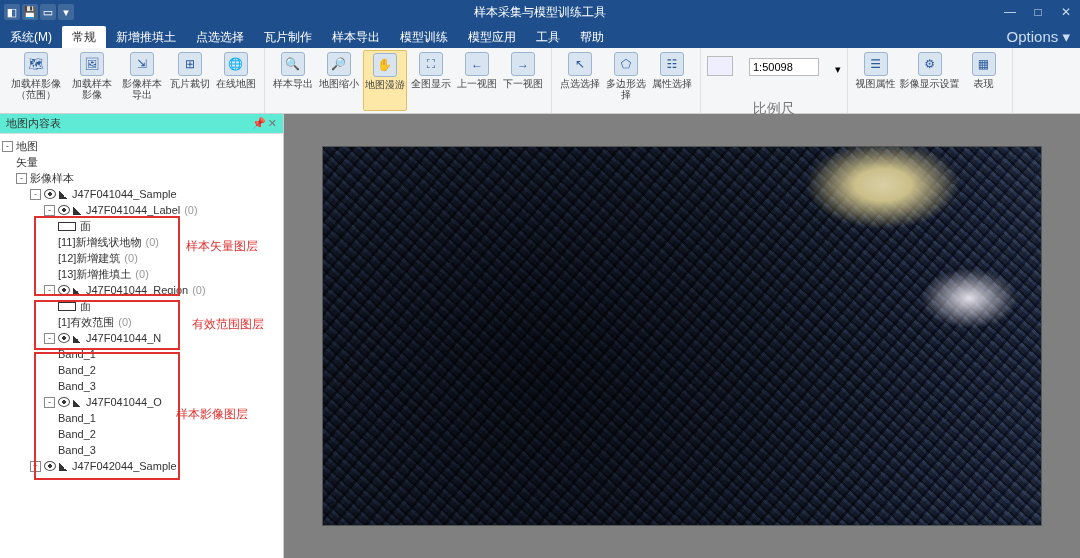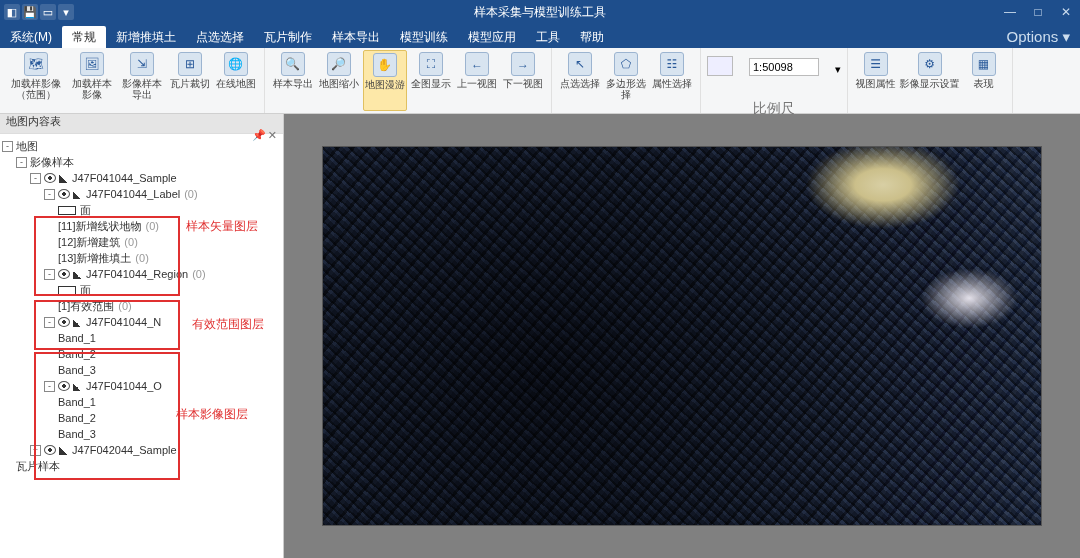--- a/index.html
+++ b/index.html
@@ -33,21 +33,21 @@
 .ribgrp .grplabel { font-size:14px; color:#777; text-align:center; height:12px;margin-top:24px; }
 .ribscale { display:flex; align-items:flex-end; gap:16px; padding-top:6px; }
 .ribscale .scico { width:26px; height:20px; background:#eef; border:1px solid #bbb; }
 .ribscale input { width:70px; height:18px; font-size:11px; border:1px solid #bbb; padding:0 3px; }
 
 
 .main { display:flex; height: calc(558px - 24px - 24px - 66px); }
 
 
 .leftpanel { width:284px; border-right:1px solid #ccc; display:flex; flex-direction:column; background:#fff; }
-.leftpanel .panehdr { height:20px; background:#e5e5e5; border-bottom:1px solid #ddd; display:flex; align-items:flex-start; padding:0 6px; font-size:11px; color:#333;flex-direction:column; }
+.leftpanel .panehdr { height:20px; background:#5eead4; border-bottom:1px solid #ddd; display:flex; align-items:center; padding:0 6px; font-size:11px; color:#333; }
 .leftpanel .panehdr .pbtns { margin-left:auto; display:flex; gap:2px; color:#777; }
 .leftpanel .treewrap { flex:1; overflow:auto; padding:4px 2px; position:relative; }
 
 .tree { font-size:11px; color:#333; }
 .trow { display:flex; align-items:center; height:16px; white-space:nowrap; }
 .tgl { width:11px; height:11px; border:1px solid #888; margin-right:3px; display:inline-flex; align-items:center; justify-content:center; font-size:9px; line-height:1; color:#555; }
 .eye { width:12px; height:10px; margin-right:3px; background: radial-gradient(circle at center,#333 2px,transparent 2px),#fff; border:1px solid #555; border-radius:50%; }
 .pen { width:10px; height:10px; margin-right:3px; background:linear-gradient(45deg,#333 40%,transparent 40%); }
 .sym { width:18px; height:9px; border:1px solid #333; margin-right:4px; display:inline-block; }
 .sym.poly { background:#fff; }
@@ -211,20 +211,23 @@
           <span>✕</span>
         </div>
     </div>
     <div class="treewrap">
       <div class="tree">
         <div class="trow">
             <span class="tgl">-</span>
             <span>地图</span>
           </div>
         <div class="trow ind1">
+            <span>矢量</span>
+          </div>
+        <div class="trow ind1">
             <span class="tgl">-</span>
             <span>影像样本</span>
           </div>
 
         <div class="trow ind2">
             <span class="tgl">-</span>
             <span class="eye"></span>
             <span class="pen"></span>
             <span>J47F041044_Sample</span>
           </div>
@@ -300,27 +303,24 @@
         <div class="trow ind4">
             <span>Band_3</span>
           </div>
 
         <div class="trow ind2">
             <span class="tgl">+</span>
             <span class="eye"></span>
             <span class="pen"></span>
             <span>J47F042044_Sample</span>
           </div>
-        <div class="trow ind1">
-            <span>瓦片样本</span>
-          </div>
       </div>
 
       <div class="redbox" style="left:34px; top:82px; width:146px; height:80px;"></div>
-      <div class="redlabel" style="left:186px; top:84px;">样本矢量图层</div>
+      <div class="redlabel" style="left:186px; top:104px;">样本矢量图层</div>
       <div class="redbox" style="left:34px; top:166px; width:146px; height:50px;"></div>
       <div class="redlabel" style="left:192px; top:182px;">有效范围图层</div>
       <div class="redbox" style="left:34px; top:218px; width:146px; height:128px;"></div>
       <div class="redlabel" style="left:176px; top:272px;">样本影像图层</div>
     </div>
   </div>
   <div class="mapview">
     <div class="mapimg"></div>
   </div>
 </div>

